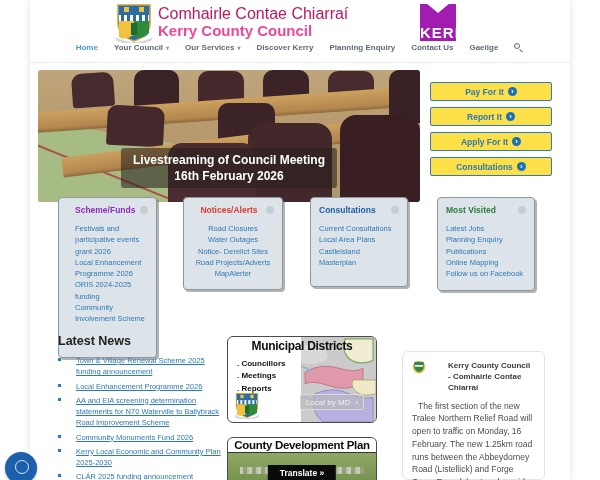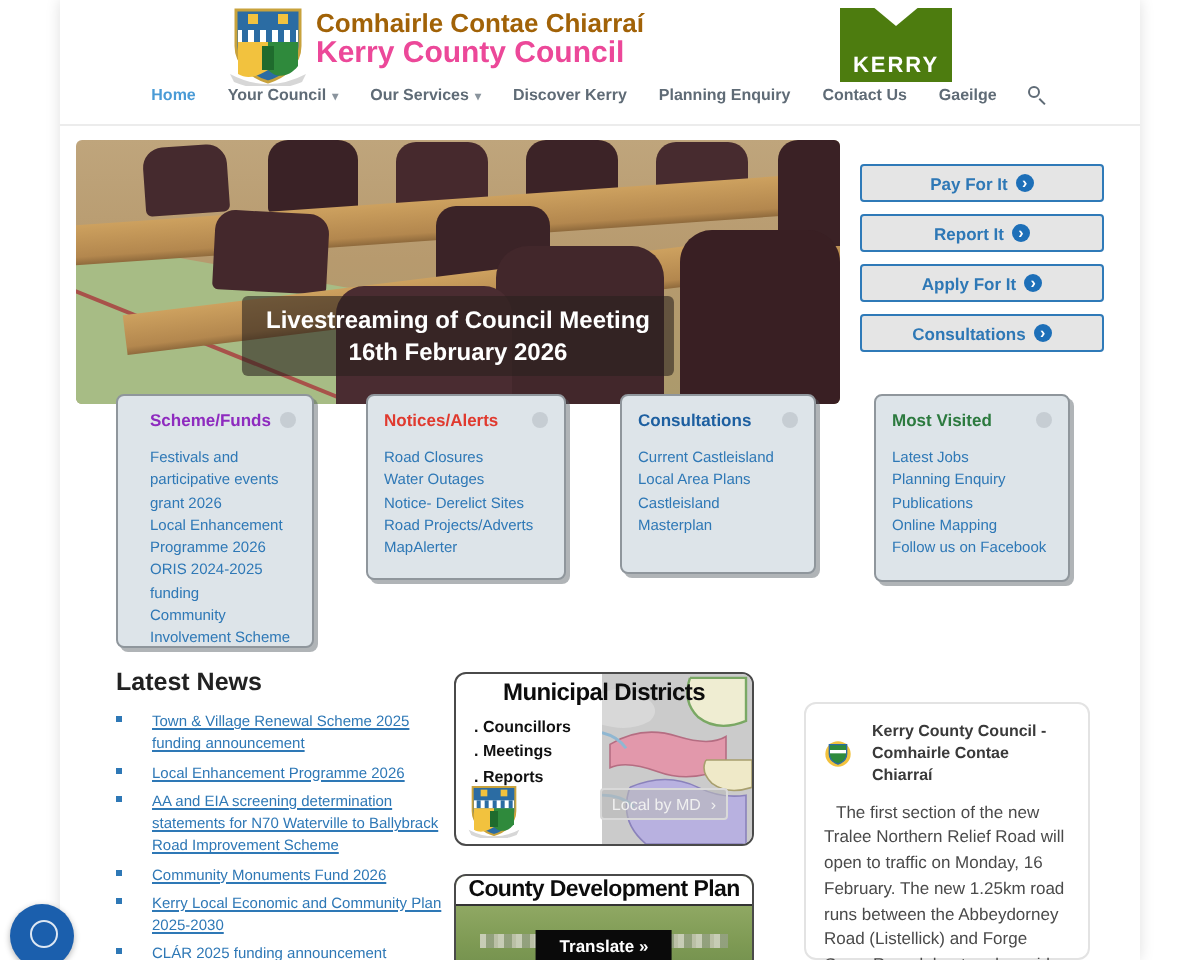--- a/index.html
+++ b/index.html
@@ -4,24 +4,24 @@
 <style>
   * { box-sizing: border-box; margin: 0; padding: 0; }
   html,body { width:600px; height:480px; overflow:hidden; background:#fff;
     font-family:"Liberation Sans", sans-serif; }
   .page { position:absolute; left:30px; top:0; width:540px; height:480px;
     background:#fff; box-shadow:0 0 7px rgba(0,0,0,.13); overflow:hidden; }
 
   
   .crest { position:absolute; left:83px; top:3px; width:42px; height:40px; }
   .brand { position:absolute; left:128px; top:5px; line-height:1.1; white-space:nowrap; }
-  .brand .ga { color:#a16207; font-weight:bold; font-size:13px; }
+  .brand .ga { color:#be185d; font-weight:normal; font-size:16px; }
   .brand .en { color:#ec4899; font-weight:bold; font-size:15px; }
-  .kerry-badge { position:absolute; left:390px; top:4px; width:56px; height:37px;
-    background:#4d7c0f; color:#fff; font-weight:bold; font-size:11px; letter-spacing:1px;
+  .kerry-badge { position:absolute; left:390px; top:4px; width:36px; height:37px;
+    background:#a21caf; color:#fff; font-weight:bold; font-size:15px; letter-spacing:1px;
     text-align:center; line-height:58px; }
   .kerry-badge::before { content:""; position:absolute; left:50%; top:-1px;
     transform:translateX(-50%); border-left:12px solid transparent;
     border-right:12px solid transparent; border-top:10px solid #fff; }
 
   
   .nav { position:absolute; left:0; top:45px; width:100%; height:18px;
     display:flex; justify-content:center; align-items:center; gap:16px;
     border-bottom:1px solid #ececec; padding-bottom:12px; }
   .nav a { font-size:8px; color:#5f6b76; text-decoration:none; font-weight:bold; display:flex; align-items:center; gap:3px;}
@@ -56,21 +56,21 @@
   .hero .c8 { left:47%; top:25%; width:15%; height:32%; background:#3b2327; }
   .hero .c9 { left:55%; top:40%; width:22%; height:62%; border-radius:16px 16px 4px 4px; background:#42272b; }
   .hero .c10{ left:79%; top:34%; width:21%; height:70%; border-radius:16px 16px 4px 4px; background:#391f23; }
   .hero .c11{ left:34%; top:55%; width:23%; height:50%; border-radius:14px 14px 4px 4px; background:#4a2c31; }
   .hero .caption { position:absolute; left:50%; bottom:14px; transform:translateX(-50%);
     background:rgba(42,32,30,.58); color:#fff; font-weight:bold; font-size:12px;
     line-height:1.35; text-align:center; padding:4px 12px; border-radius:3px; white-space:nowrap; }
 
   
   .action-btn { position:absolute; left:400px; width:122px; height:19px;
-    background:#e5e5e5; border:1px solid #2f7ab8; border-radius:2px;
+    background:#fde047; border:1px solid #2f7ab8; border-radius:2px;
     color:#2e78b6; font-size:8.5px; font-weight:bold;
     display:flex; align-items:center; justify-content:center; gap:4px; cursor:pointer; }
   .action-arrow { width:9px; height:9px; border-radius:50%; background:#1d6fb8;
     color:#fff; font-size:8px; line-height:9px; text-align:center; font-weight:bold; }
 
   
   .qbox { position:absolute; top:197px; background:#dde4e9; border:1px solid #8f969c;
     border-radius:4px; box-shadow:2px 2px 0 rgba(80,88,95,.45); padding:7px 8px; }
   .qbox .qtitle { font-size:8.5px; font-weight:bold; }
   .qbox .qdot { float:right; width:8px; height:8px; border-radius:50%; background:#c6cdd3; margin-top:1px; }
@@ -109,21 +109,21 @@
     letter-spacing:-.3px; border-bottom:1px solid #333; }
   .plan .town { position:absolute; left:8%; top:52%; width:84%; height:7px;
     background:repeating-linear-gradient(90deg,#d9d9ce 0 3px,#97a287 3px 7px,#c9c9ba 7px 9px); opacity:.8; }
   .plan .translate { position:absolute; left:50%; top:27px; transform:translateX(-50%);
     background:#0a0a0a; color:#fff; font-size:8.5px; font-weight:bold;
     padding:3px 12px; cursor:pointer; white-space:nowrap; }
 
   
   .feed { position:absolute; left:372px; top:351px; width:143px; height:129px;
     background:#fff; border:1px solid #e3e3e3; border-radius:6px; padding:8px 9px; }
-  .feed .fhead { display:flex; gap:10px; align-items:center; }
+  .feed .fhead { display:flex; gap:22px; align-items:flex-start; }
   .feed .avatar { flex:0 0 14px; width:14px; height:14px; }
   .feed .ftitle { font-size:8px; font-weight:bold; color:#3a3a3a; line-height:1.4; }
   .feed .fbody { margin-top:6px; font-size:8.5px; color:#4a4a4a; line-height:1.5; text-indent:6px; }
 
   
   .a11y { position:absolute; left:5px; top:452px; width:32px; height:32px;
     border-radius:50%; background:#1b5fad; box-shadow:0 1px 3px rgba(0,0,0,.3);
     cursor:pointer; z-index:20; }
   .a11y::after { content:""; position:absolute; left:10px; top:8px; width:12px; height:12px;
     border:1.5px solid rgba(255,255,255,.85); border-radius:50%; }
@@ -216,46 +216,46 @@
     </div>
   <div class="action-btn" style="top:132px">
       <span>Apply For It</span>
       <span class="action-arrow">›</span>
     </div>
   <div class="action-btn" style="top:157px">
       <span>Consultations</span>
       <span class="action-arrow">›</span>
     </div>
 
-  <div class="qbox" style="left:28px; width:99px; height:127px;padding-left:16px;">
+  <div class="qbox" style="left:28px; width:99px; height:161px;padding-left:16px;">
     <span class="qdot"></span>
     <div class="qtitle" style="color: rgb(142, 43, 191);">Scheme/Funds</div>
     <ul>
       <li>Festivals and participative events grant 2026</li>
       <li>Local Enhancement Programme 2026</li>
       <li>ORIS 2024-2025 funding</li>
       <li>Community Involvement Scheme</li>
     </ul>
   </div>
-  <div class="qbox" style="left:153px; width:100px; height:93px;">
+  <div class="qbox" style="left:153px; width:100px; height:93px;text-align:center;">
     <span class="qdot"></span>
     <div class="qtitle" style="color: rgb(224, 58, 47);">Notices/Alerts</div>
     <ul>
       <li>Road Closures</li>
       <li>Water Outages</li>
       <li>Notice- Derelict Sites</li>
       <li>Road Projects/Adverts</li>
       <li>MapAlerter</li>
     </ul>
   </div>
   <div class="qbox" style="left:280px; width:98px; height:90px;">
     <span class="qdot"></span>
     <div class="qtitle" style="color: rgb(29, 95, 160);">Consultations</div>
     <ul>
-      <li>Current Castleisland</li>
+      <li>Current Consultations</li>
       <li>Local Area Plans</li>
       <li>Castleisland Masterplan</li>
     </ul>
   </div>
   <div class="qbox" style="left:407px; width:98px; height:94px;">
     <span class="qdot"></span>
     <div class="qtitle" style="color: rgb(44, 122, 63);">Most Visited</div>
     <ul>
       <li>Latest Jobs</li>
       <li>Planning Enquiry</li>

